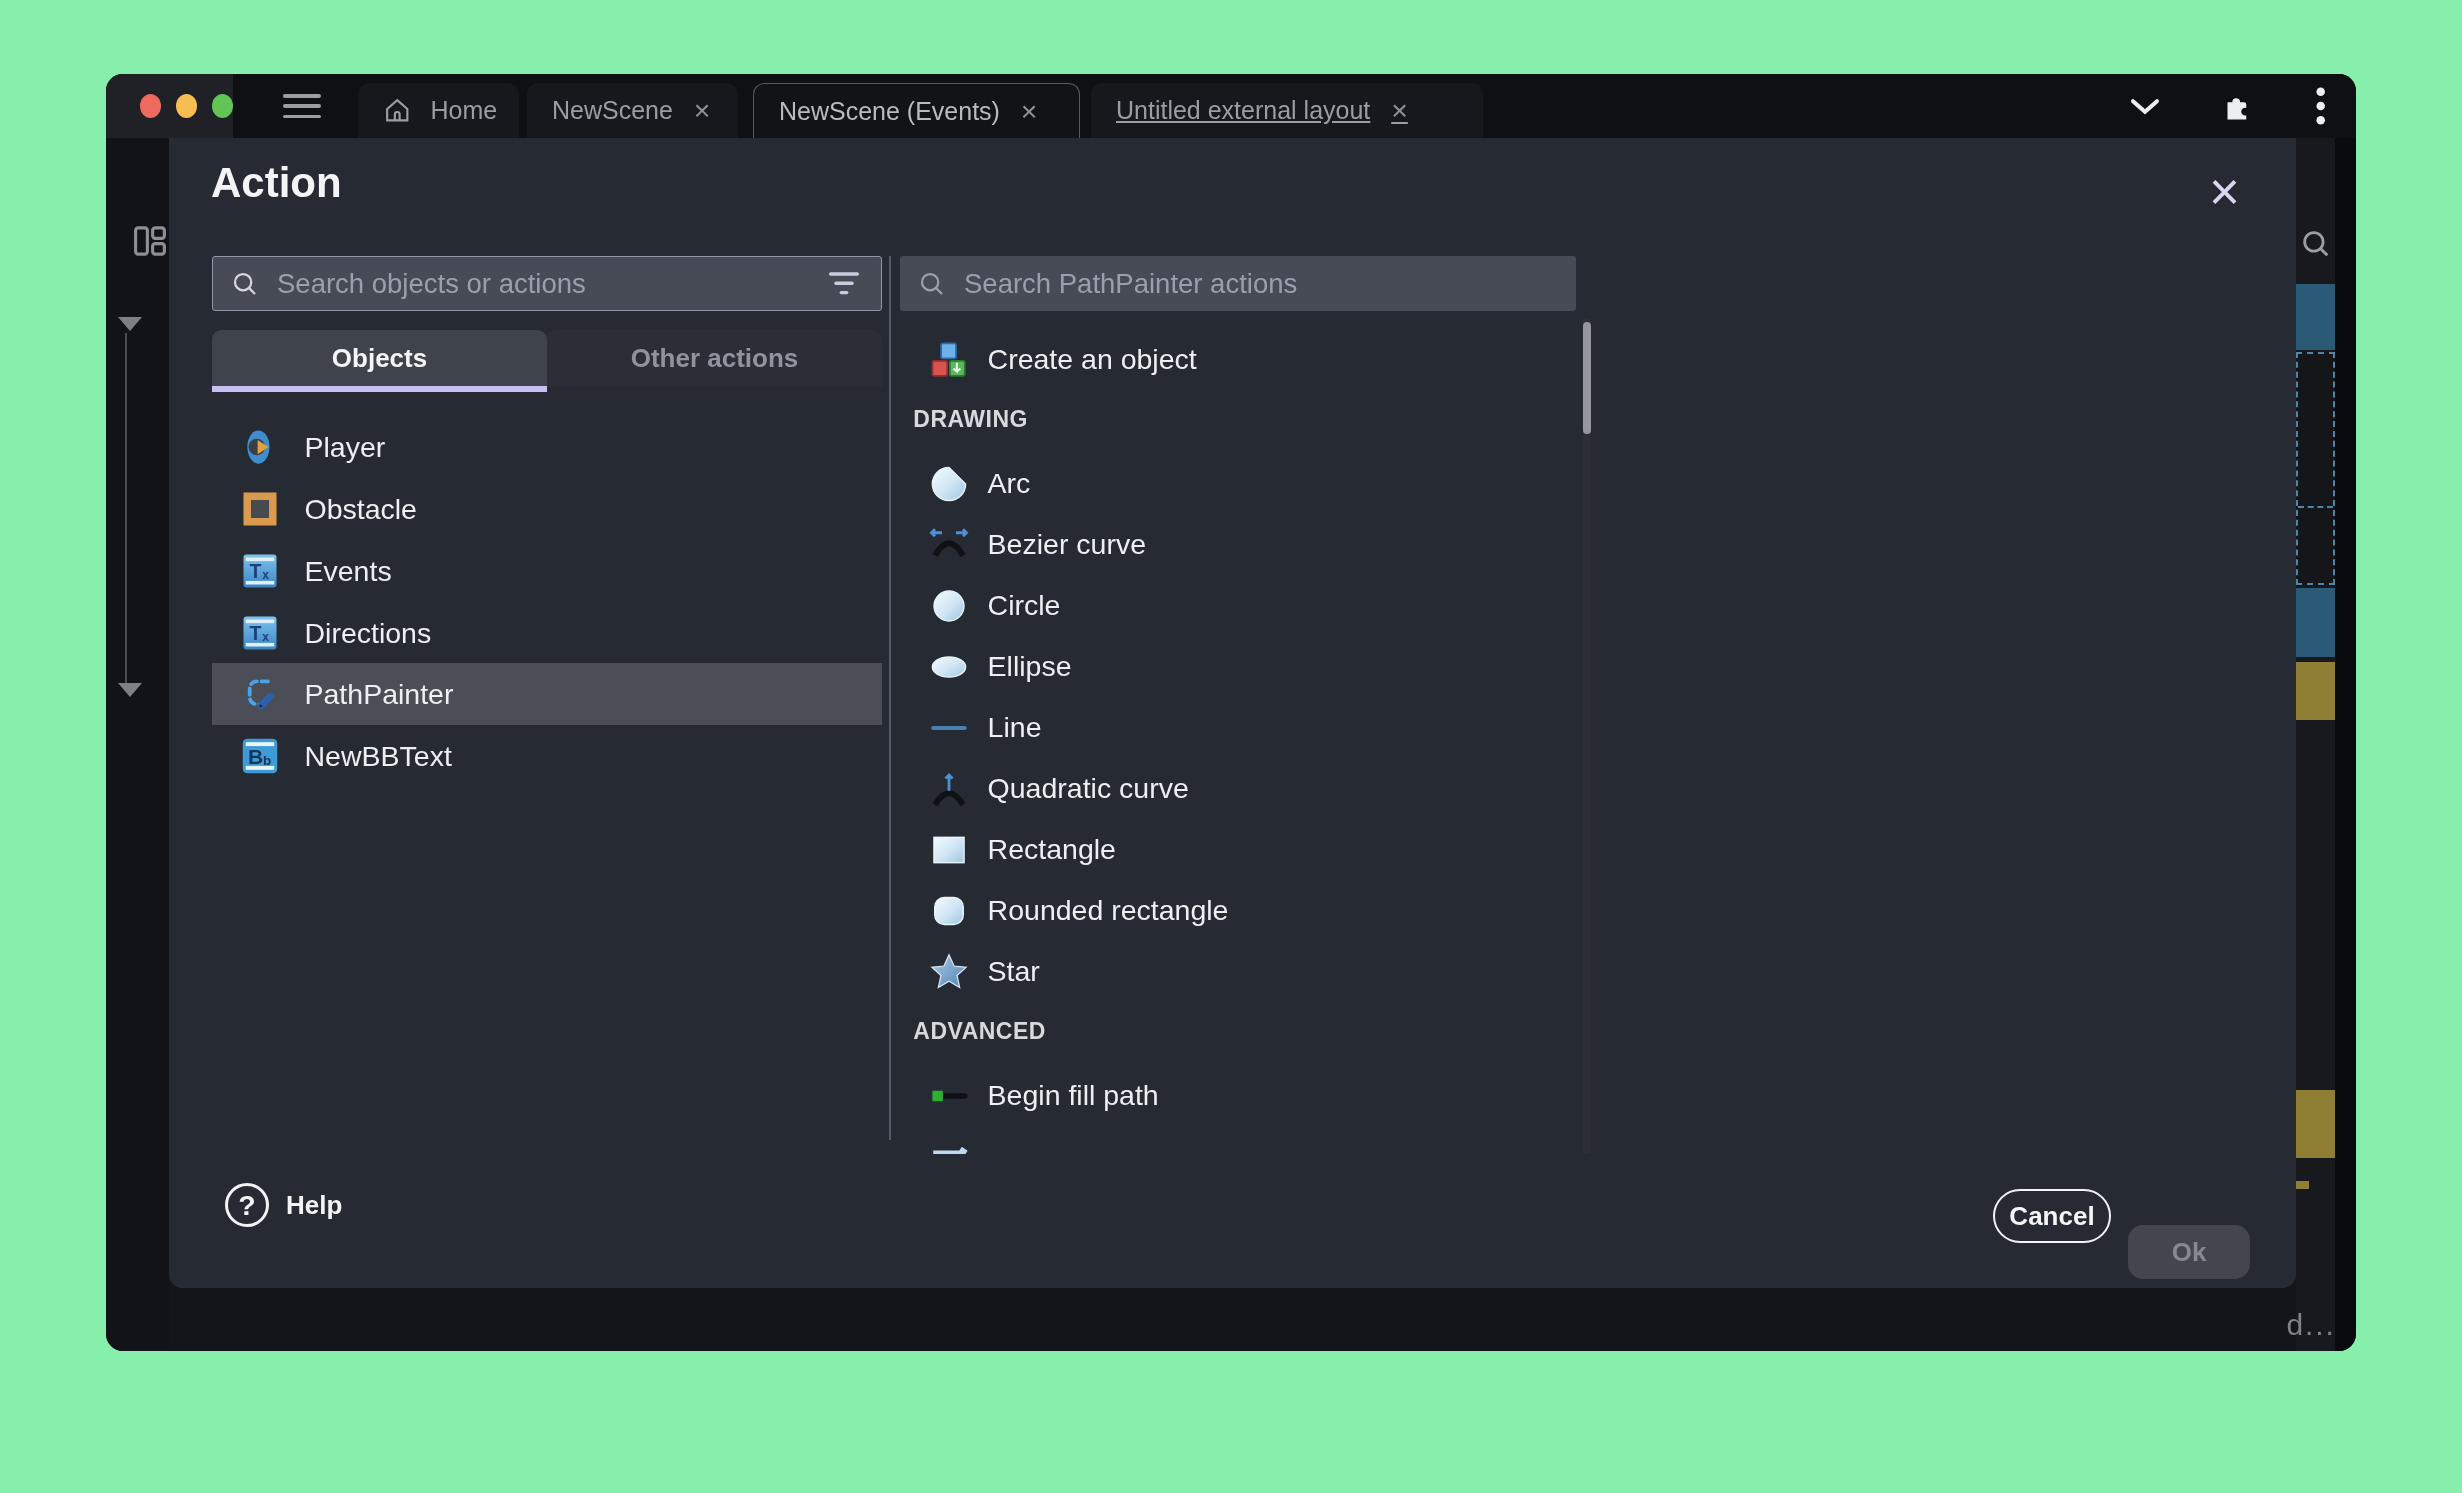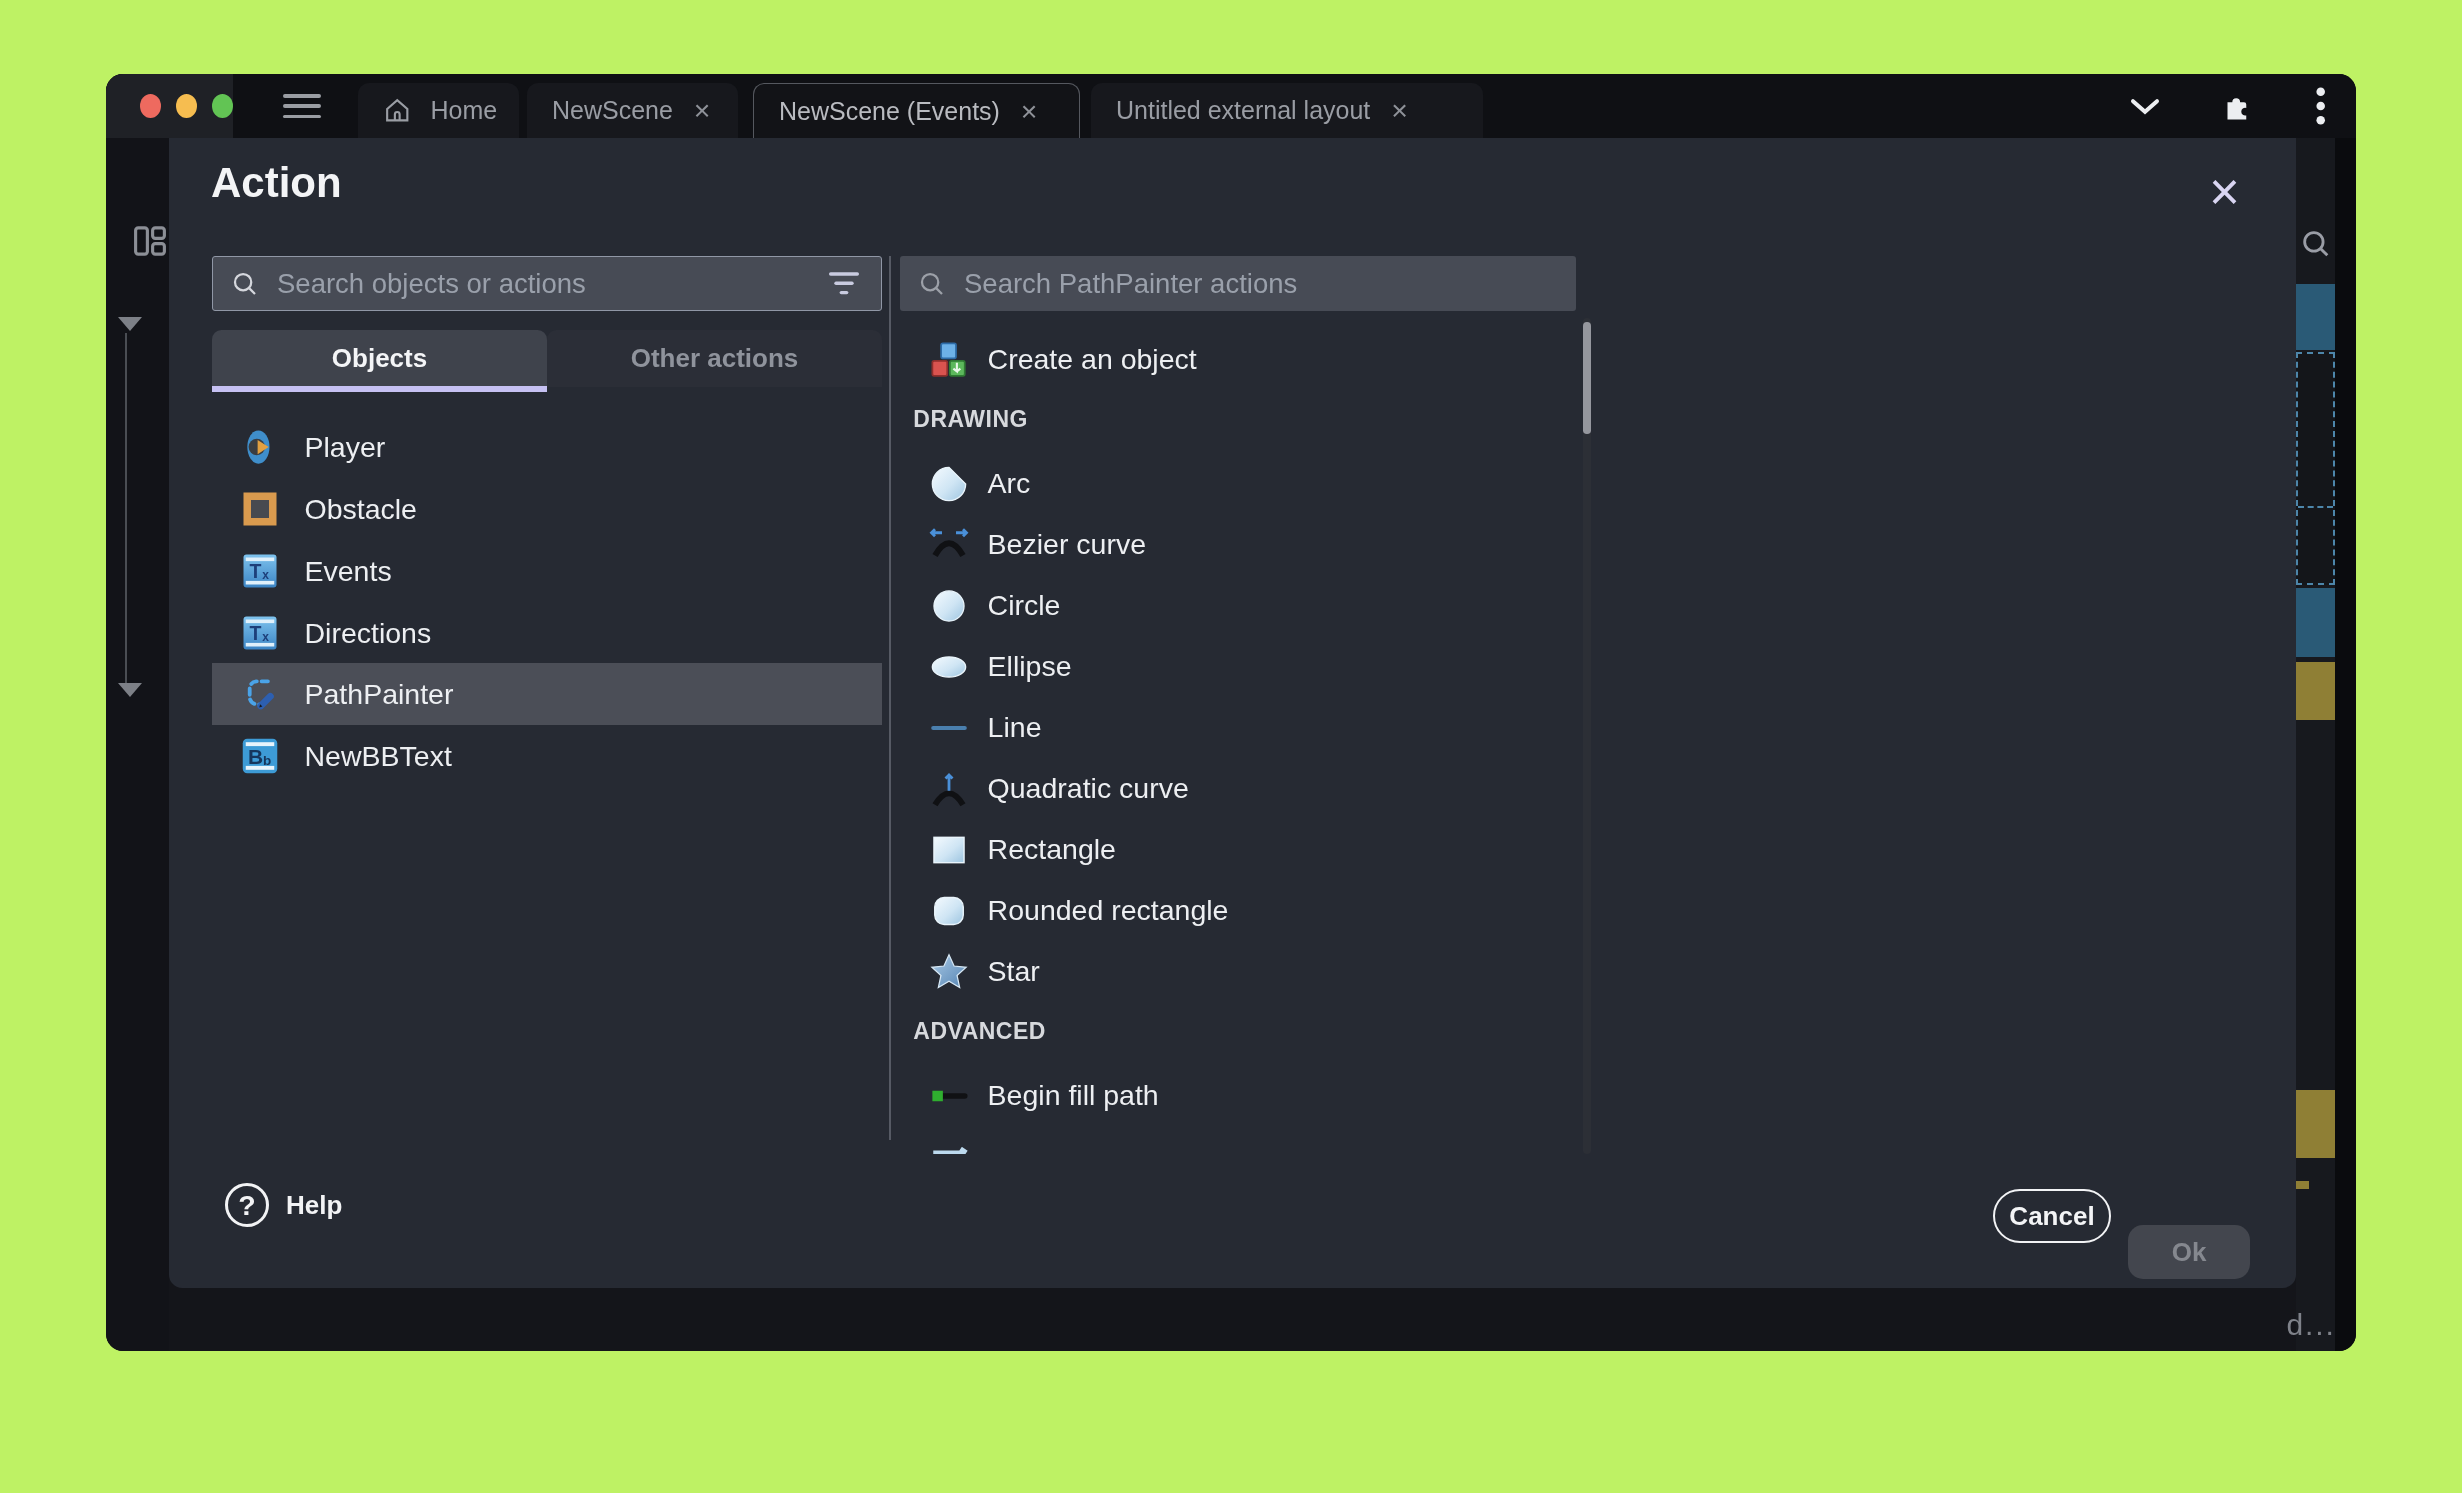--- a/index.html
+++ b/index.html
@@ -1,17 +1,17 @@
 <!DOCTYPE html>
 <html style="font-size:15px"><head>
 <meta charset="utf-8">
 <style>
   html,body{margin:0;padding:0;background:#060708;}
   *{box-sizing:border-box;font-family:"Liberation Sans","DejaVu Sans",sans-serif;}
-  #stage{position:relative;width:2462px;height:1493px;background:#bef264;overflow:hidden;padding-left:40px;}
+  #stage{position:relative;width:2462px;height:1493px;background:#86efac;overflow:hidden;padding-left:40px;}
 
   
   .window{position:absolute;left:106px;top:74px;width:2250px;height:1277px;
           background:#14151a;border-radius:17px;overflow:hidden;}
 
   
   .tabbar{position:absolute;left:0;top:0;width:100%;height:64px;background:#0f1014;}
   .traffic{position:absolute;left:0;top:0;width:127px;height:64px;background:#1f2126;
            display:flex;align-items:center;gap:15px;padding-left:34px;}
   .light{width:22px;height:24px;border-radius:50%;}
@@ -140,21 +140,21 @@
       <div class="tab" style="left:421px;width:211px;">
         <span>NewScene</span>
         <span class="tab-close">×</span>
       </div>
 
       <div class="tab active" style="left:647px;width:327px;">
         <span>NewScene (Events)</span>
         <span class="tab-close">×</span>
       </div>
 
-      <div class="tab" style="left:985px;width:392px;">
+      <div class="tab" style="left:985px;width:392px;text-decoration:underline;">
         <span>Untitled external layout</span>
         <span class="tab-close">×</span>
       </div>
 
       <div class="topicons">
         <span class="ic">
           <svg width="32" height="21" viewBox="0 0 24 14" fill="none" stroke="#eceef1" stroke-width="3" stroke-linecap="round">
               <path d="M3 3 12 11 21 3"></path>
             </svg>
         </span>

